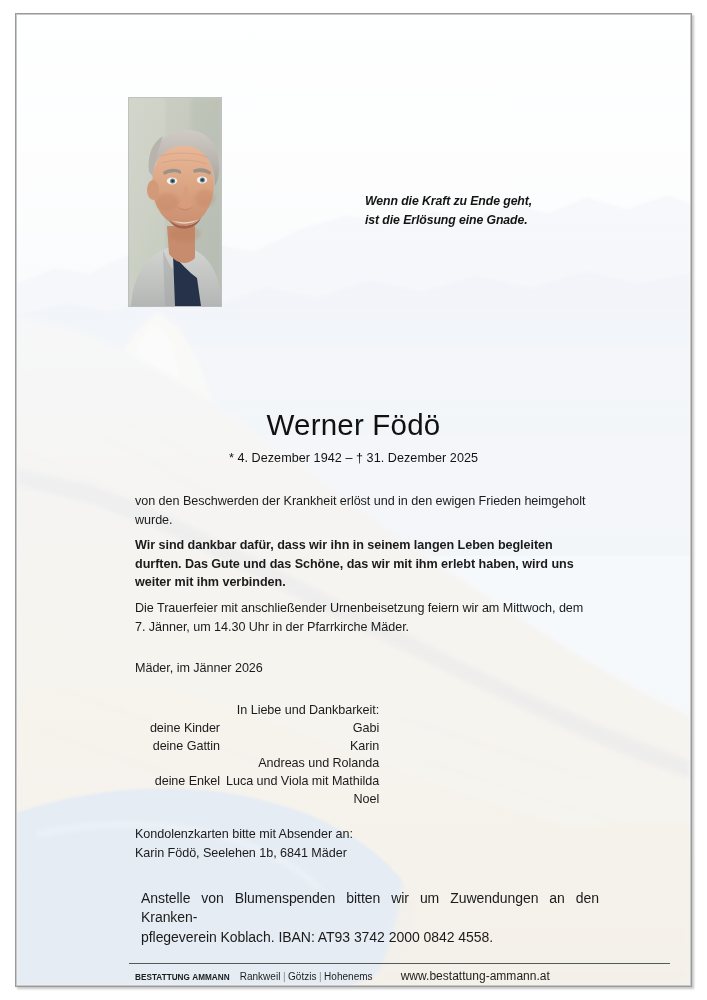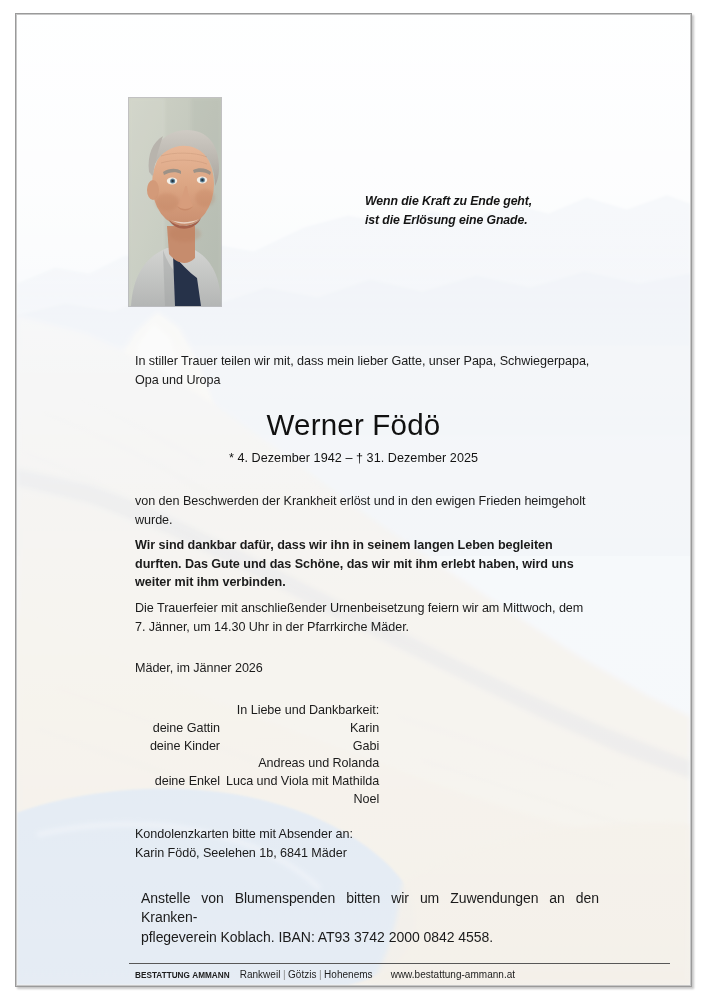--- a/index.html
+++ b/index.html
@@ -182,21 +182,21 @@
     top: 954px;
     font-size: 8.2px;
     color: #1d1d1d;
     white-space: nowrap;
     letter-spacing: 0.02px;
   }
   .footer .brand-light { font-weight: 600; margin-top: 40px; }
   .footer .brand-bold  { font-weight: 800; }
   .footer .towns { margin-left: 10px; font-size: 10px; }
   .footer .sep { color: #8a8a8a; margin: 0 2.5px; }
-  .footer .web { margin-left: 18px; font-size: 10px; }
+  .footer .web { margin-left: 28px; font-size: 12px; }
 </style>
 </head>
 <body>
 
 <div class="page">
   <div class="card-frame">
     <div class="card">
 
       <div class="bg">
         <svg viewBox="0 0 671 968" preserveAspectRatio="none">
@@ -407,21 +407,20 @@
             <path d="M32,65 C44,61 66,61 78,66"></path>
           </g>
         </svg>
       </div>
 
       <div class="content">
 
         <div class="quote">Wenn die Kraft zu Ende geht,
 ist die Erlösung eine Gnade.</div>
 
-        <div class="intro">In stiller Trauer teilen wir mit, dass mein lieber Gatte, unser Papa, Schwiegerpapa, Opa und Uropa</div>
 
         <div class="name">Werner Födö</div>
 
         <div class="dates">* 4. Dezember 1942  –  † 31. Dezember 2025</div>
 
         <div class="para p1">von den Beschwerden der Krankheit erlöst und in den ewigen Frieden heimgeholt wurde.</div>
 
         <div class="para p2">Wir sind dankbar dafür, dass wir ihn in seinem langen Leben begleiten durften. Das Gute und das Schöne, das wir mit ihm erlebt haben, wird uns weiter mit ihm verbinden.</div>
 
         <div class="para p3">Die Trauerfeier mit anschließender Urnenbeisetzung feiern wir am Mittwoch, dem 7. Jänner, um 14.30 Uhr in der Pfarrkirche Mäder.</div>
@@ -429,26 +428,26 @@
         <div class="place-date">Mäder, im Jänner 2026</div>
 
         <div class="family">
           <table>
             <tbody>
               <tr>
                 <td class="lbl"></td>
                 <td class="val">In Liebe und Dankbarkeit:</td>
               </tr>
               <tr>
+                <td class="lbl">deine Kinder</td>
+                <td class="val">Gabi</td>
+              </tr>
+              <tr>
                 <td class="lbl">deine Gattin</td>
                 <td class="val">Karin</td>
-              </tr>
-              <tr>
-                <td class="lbl">deine Kinder</td>
-                <td class="val">Gabi</td>
               </tr>
               <tr>
                 <td class="lbl"></td>
                 <td class="val">Andreas und Rolanda</td>
               </tr>
               <tr>
                 <td class="lbl">deine Enkel</td>
                 <td class="val">Luca und Viola mit Mathilda</td>
               </tr>
               <tr>

